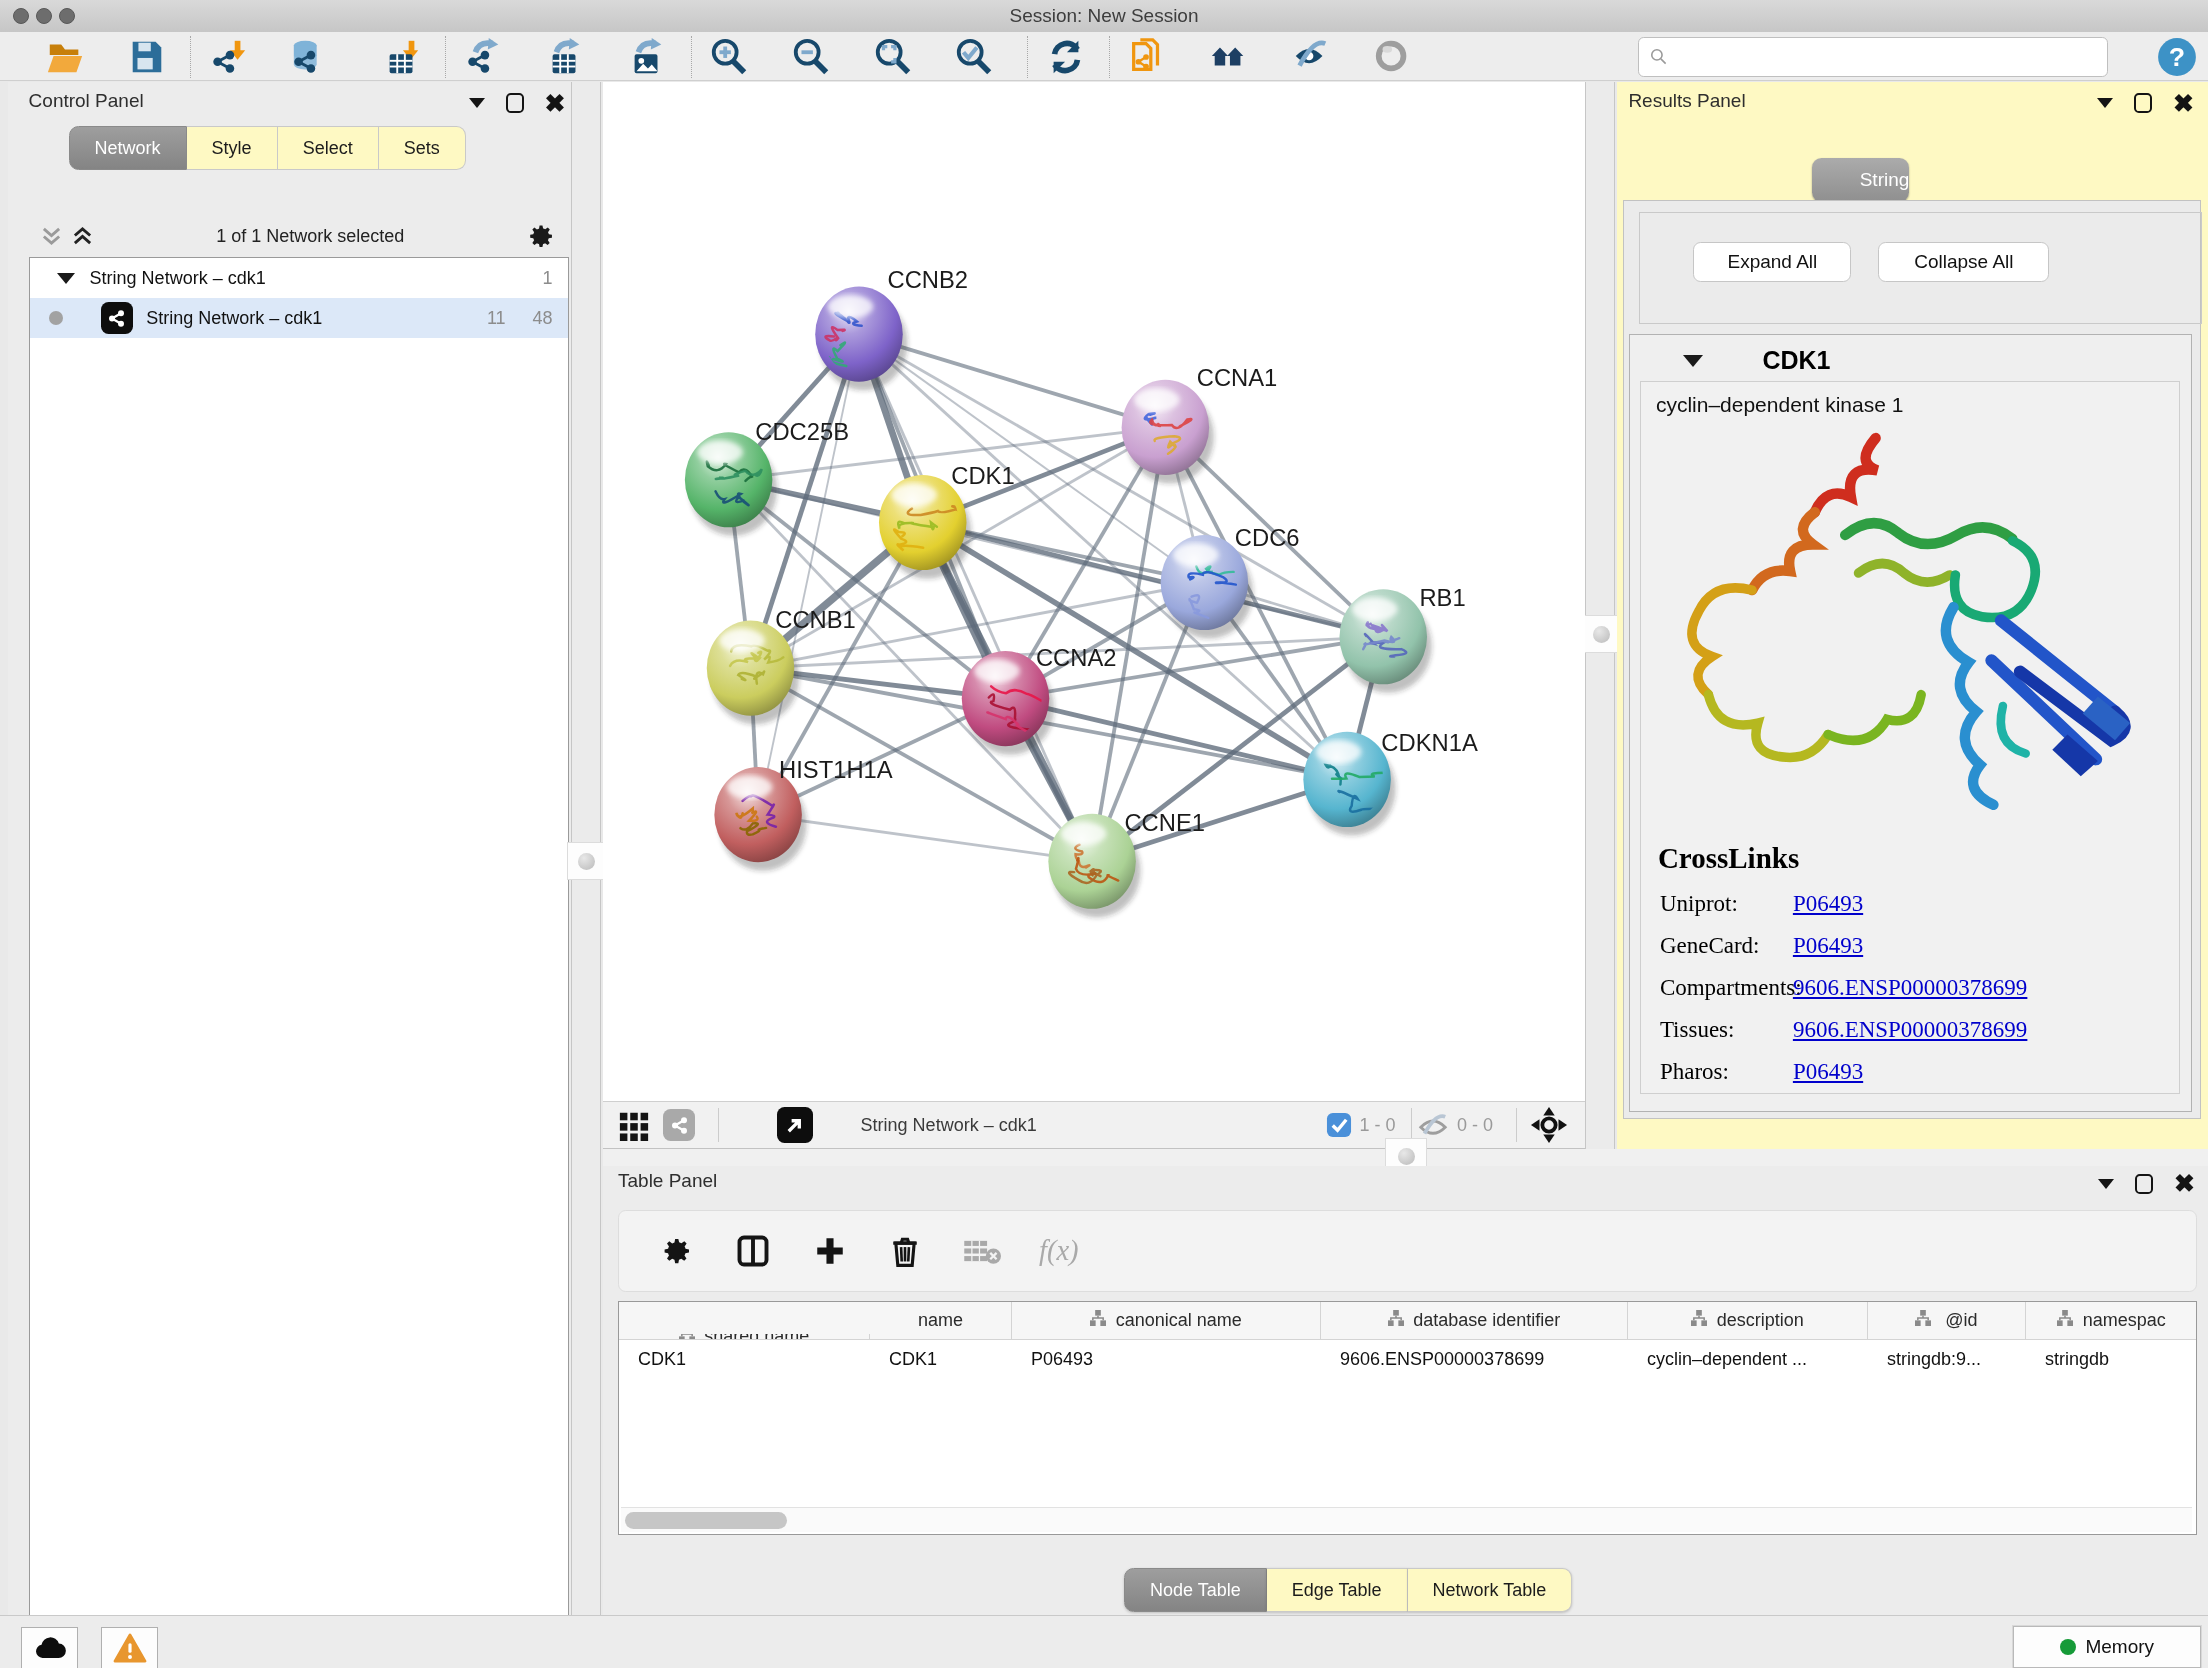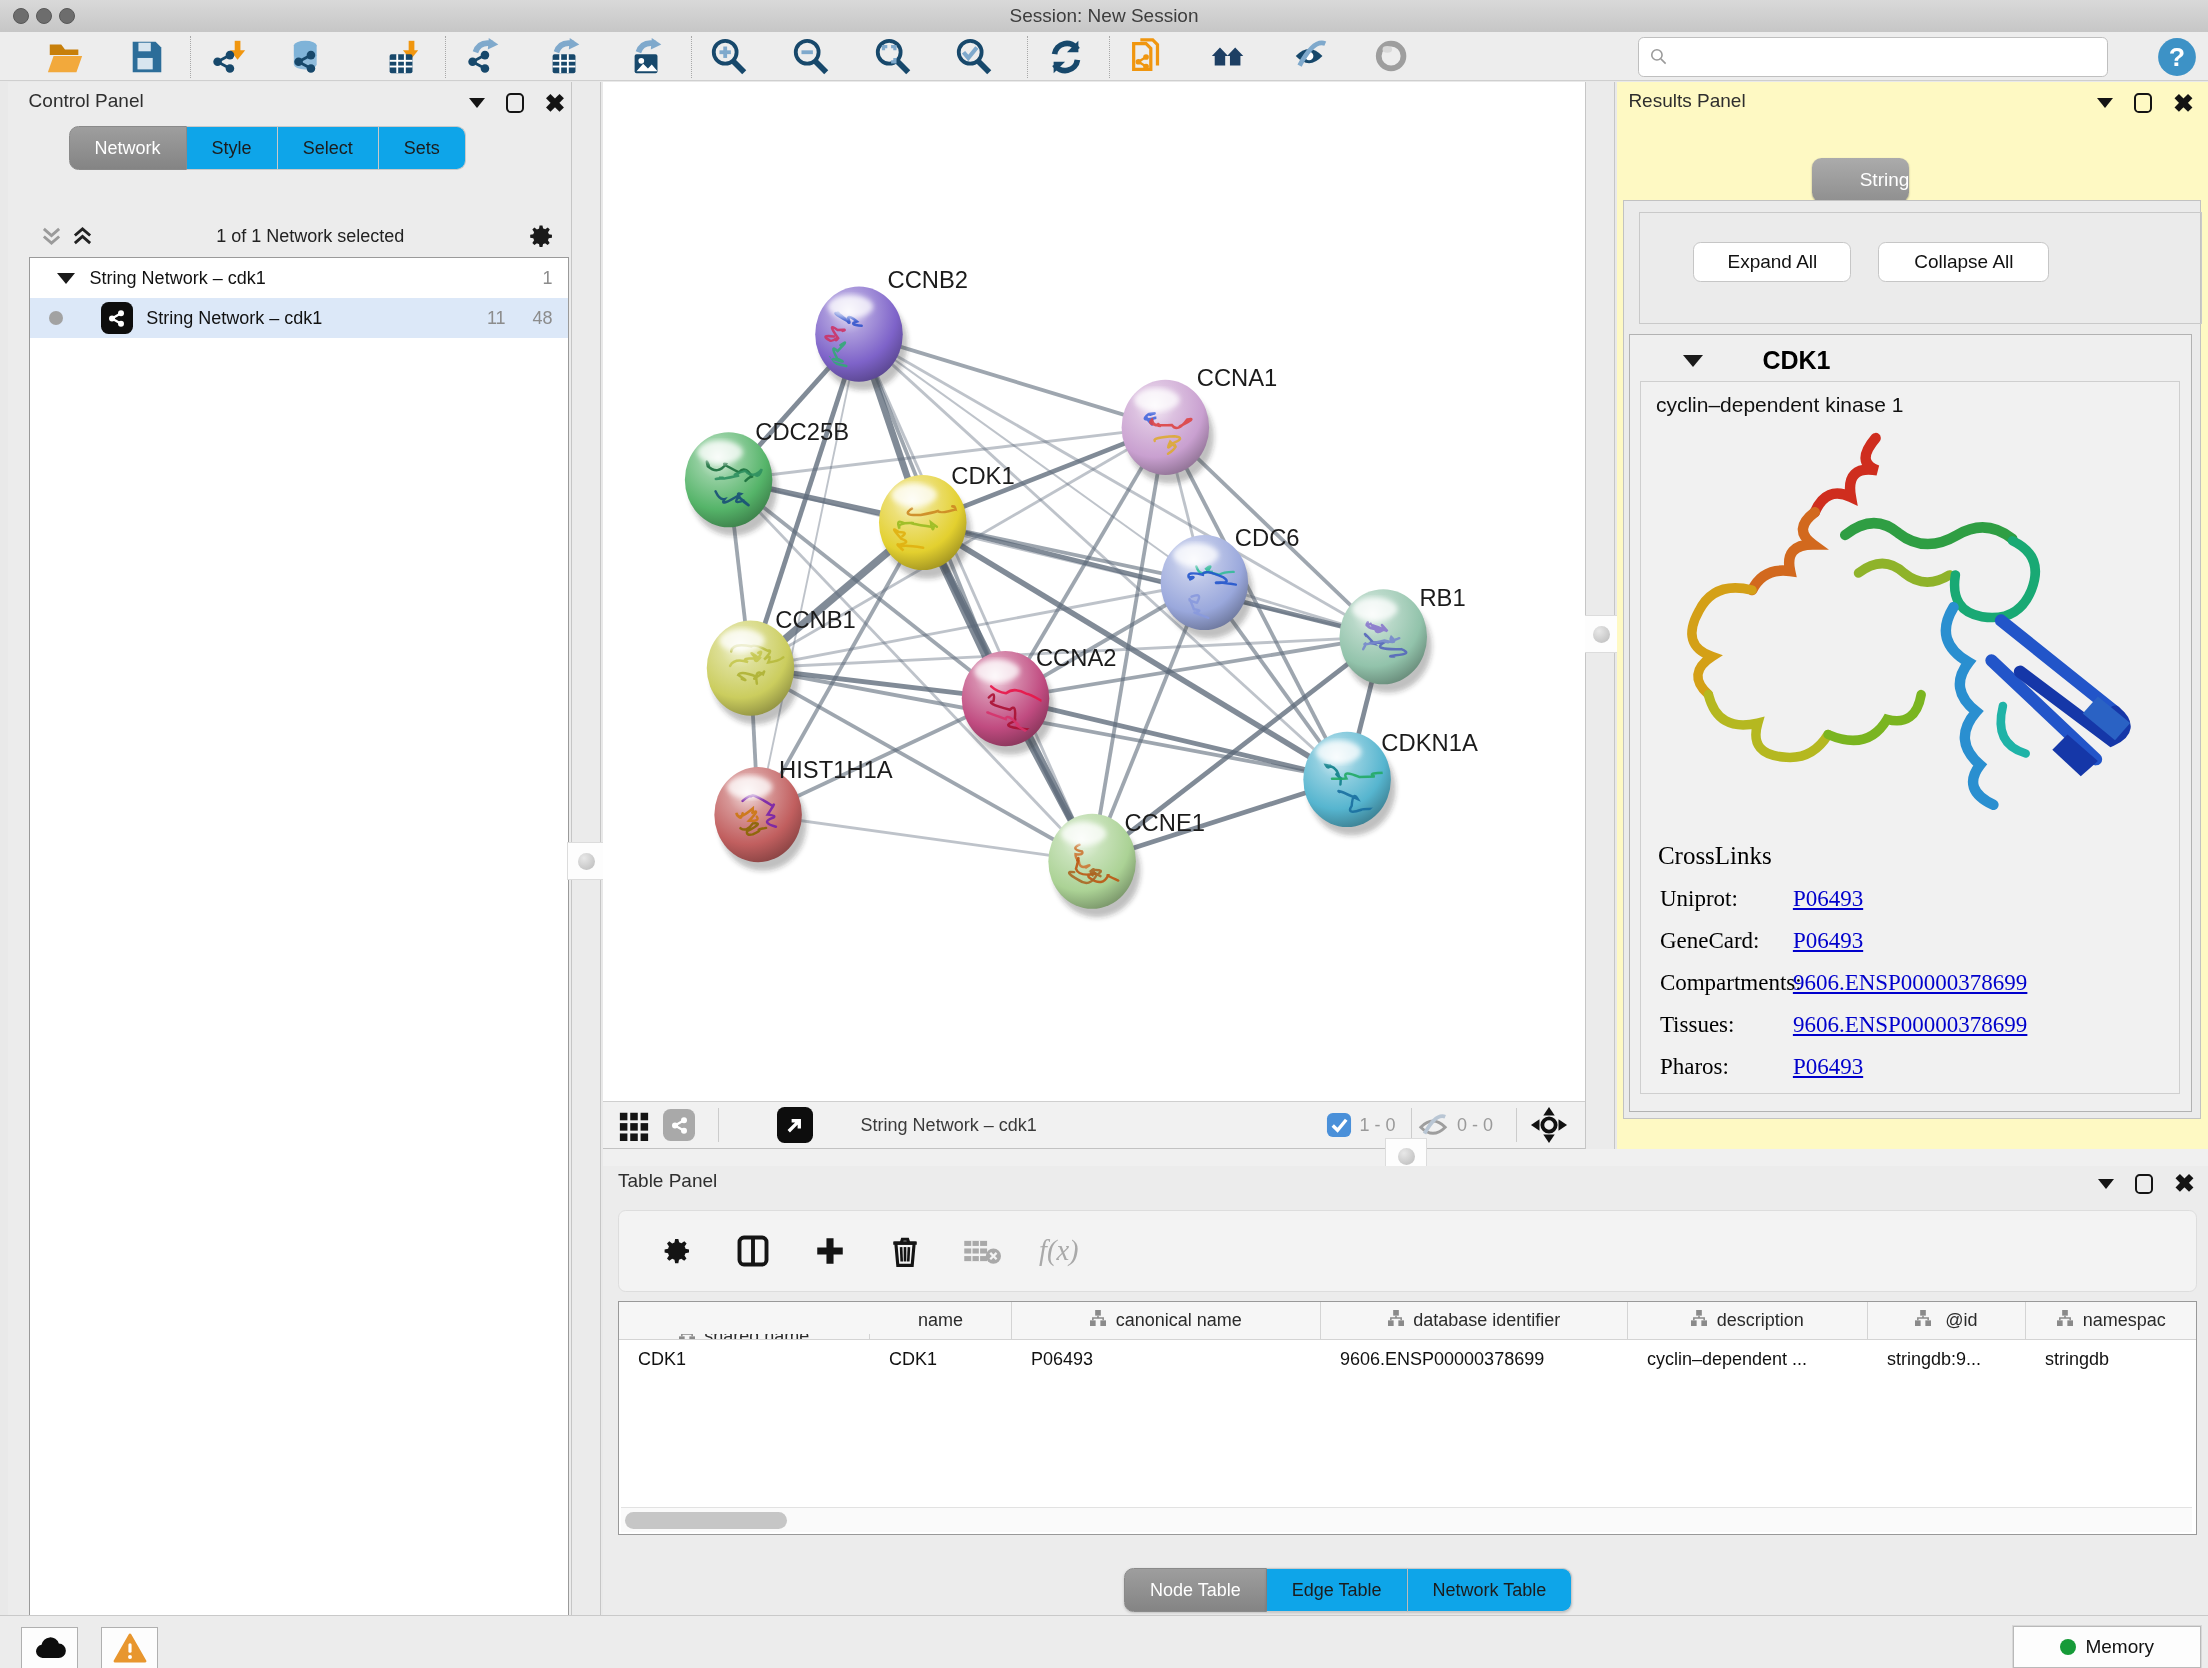--- a/index.html
+++ b/index.html
@@ -32,21 +32,21 @@
   .panel-title { font-size:19px; color:#2e2e2e; }
   .panel-ctrls { position:absolute; display:flex; align-items:center; gap:21px; }
   .pc-tri { width:0; height:0; border-left:8.6px solid transparent; border-right:8.6px solid transparent;
     border-top:10.5px solid #141414; }
   .pc-box { width:18px; height:20px; border:2.9px solid #141414; border-radius:4.8px; }
   .pc-x { font-size:25px; font-weight:bold; color:#141414; line-height:19px; }
 
   
   .seg-group { display:flex; }
   .seg { height:44px; display:flex; align-items:center; justify-content:center;
-    background:#0ea5e9; border:1px solid #c9c9c9; border-left:none; font-size:18px;
+    background:#fef9c3; border:1px solid #c9c9c9; border-left:none; font-size:18px;
     color:#1c1c1c; padding:0 25px; }
   .seg:first-child { border-left:1px solid #c9c9c9; border-radius:9.5px 0 0 9.5px; }
   .seg:last-child { border-radius:0 9.5px 9.5px 0; }
   .seg.sel { background:linear-gradient(#9e9e9e,#848484); color:#fff; border-color:#8a8a8a; }
 
   
   #control-panel { left:7.6px; top:82px; width:563px; height:1533px; background:#ececec; }
   #cp-tree-box { position:absolute; left:21px; top:175px; width:540px; height:1404px;
     background:#fff; border:1.9px solid #9a9a9a; }
   .tree-row { display:flex; align-items:center; height:40px; font-size:18px; color:#111; }
@@ -82,21 +82,21 @@
     border:1.9px solid #c2c2c2; background:#ebebeb; }
   #rp-btnbox { position:absolute; left:5.7px; top:11.4px; width:563px; height:112px; border:1px solid #c9c9c9;margin-left:10px; }
   .rp-btn { position:absolute; top:28.5px; height:40px; background:#fff; border:1px solid #c6c6c6;
     border-radius:7.6px; font-size:19px; color:#111; display:flex; align-items:center; justify-content:center; }
   #rp-scroll { position:absolute; left:5.7px; top:133px; width:563px; height:778px;
     border:1.9px solid #b2b2b2; background:#efefef; }
   #rp-gene-row { position:absolute; left:0; top:5.7px; width:100%; height:40px; display:flex; align-items:center; }
   #rp-inner { position:absolute; left:9.5px; top:46px; width:540px; height:713px;
     background:#f1f1f1; border:1px solid #cfcfcf; }
   #rp-desc { font-size:21px; color:#111; padding:11.4px 0 0 15px; }
-  .xl-title { font-family:"Liberation Serif", serif; font-weight:normal; font-size:25px; color:#000; }
+  .xl-title { font-family:"Liberation Serif", serif; font-weight:bold; font-size:29px; color:#000; }
   .xl-row { display:flex; font-family:"Liberation Serif", serif; font-size:23px; color:#000; margin-top:16px; }
   .xl-label { width:152px; padding-left:19px; }
   .xl-link { color:#0000cc; text-decoration:underline; }
   #string-tab { position:absolute; left:195px; top:76px; width:97px; height:44px;
     background:linear-gradient(#ababab,#8f8f8f); border-radius:9.5px; color:#fff; font-size:19px;
     display:flex; align-items:center; justify-content:center; box-shadow:0 1px 1.9px rgba(0,0,0,.35);padding-left:48px; }
 
   
   #table-panel { left:603px; top:1166px; width:1605px; height:449px; background:#ececec; }
   #tp-toolbar { position:absolute; left:15px; top:44px; width:1579px; height:82px;

